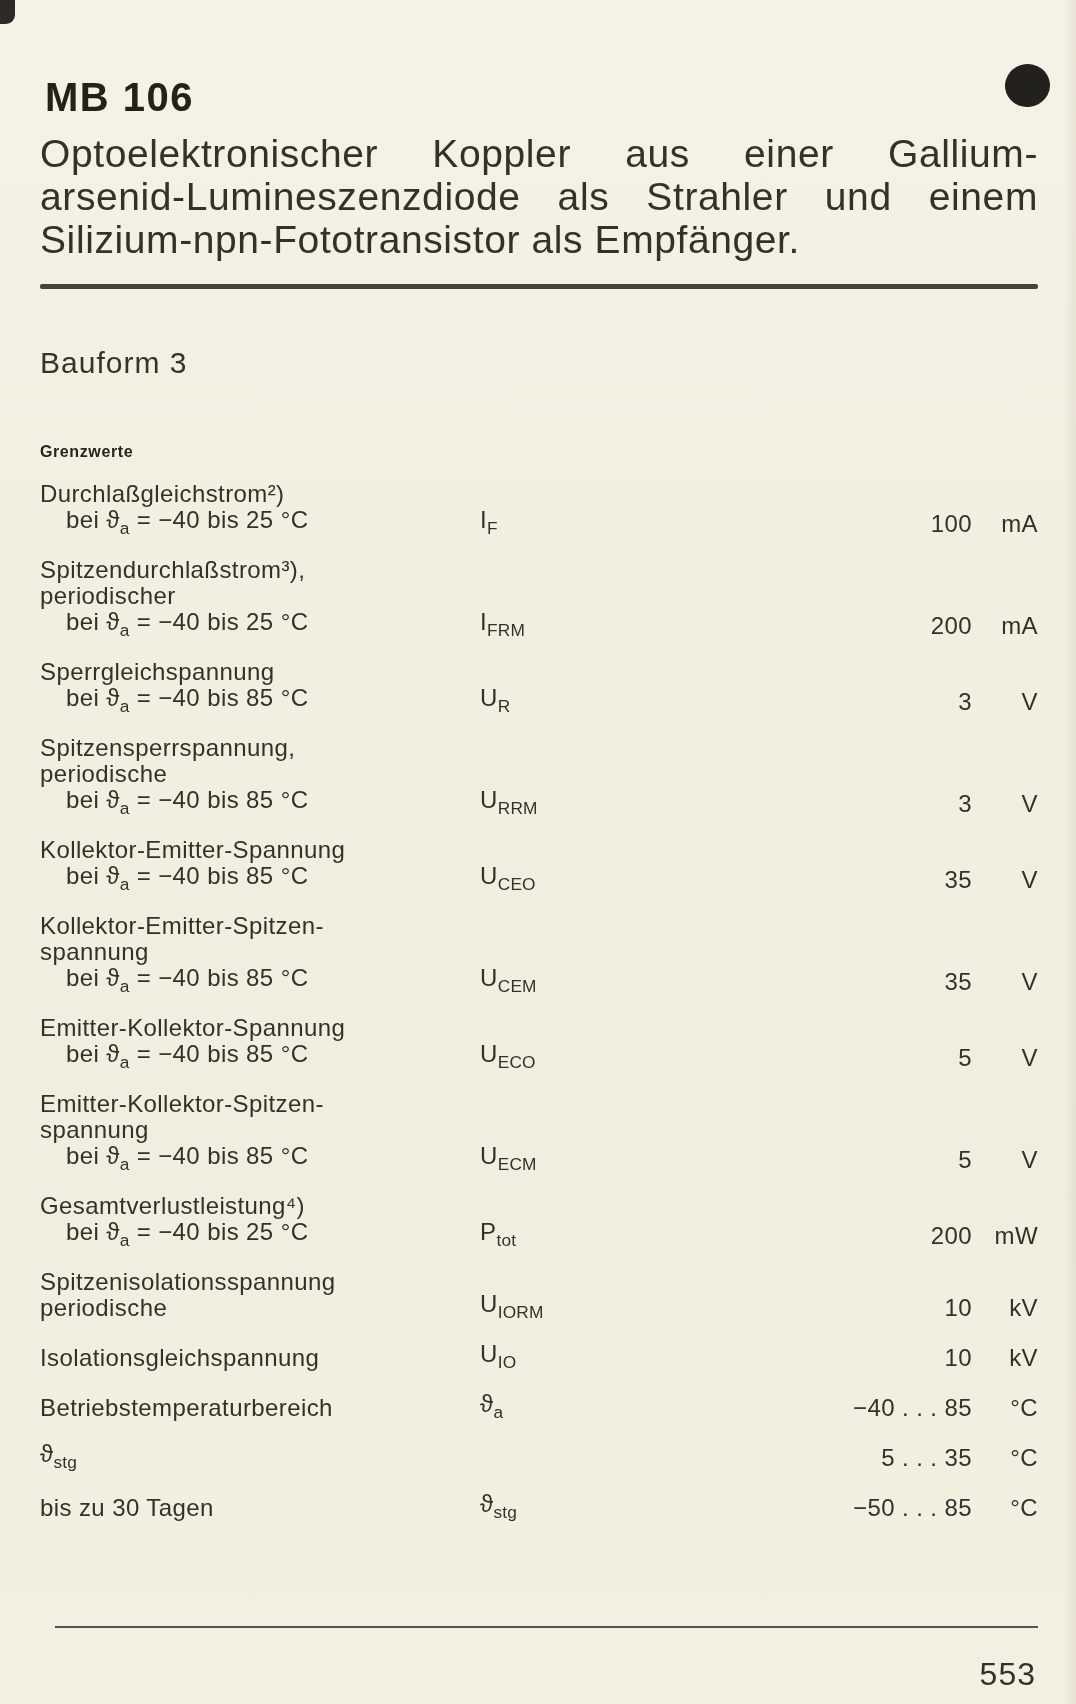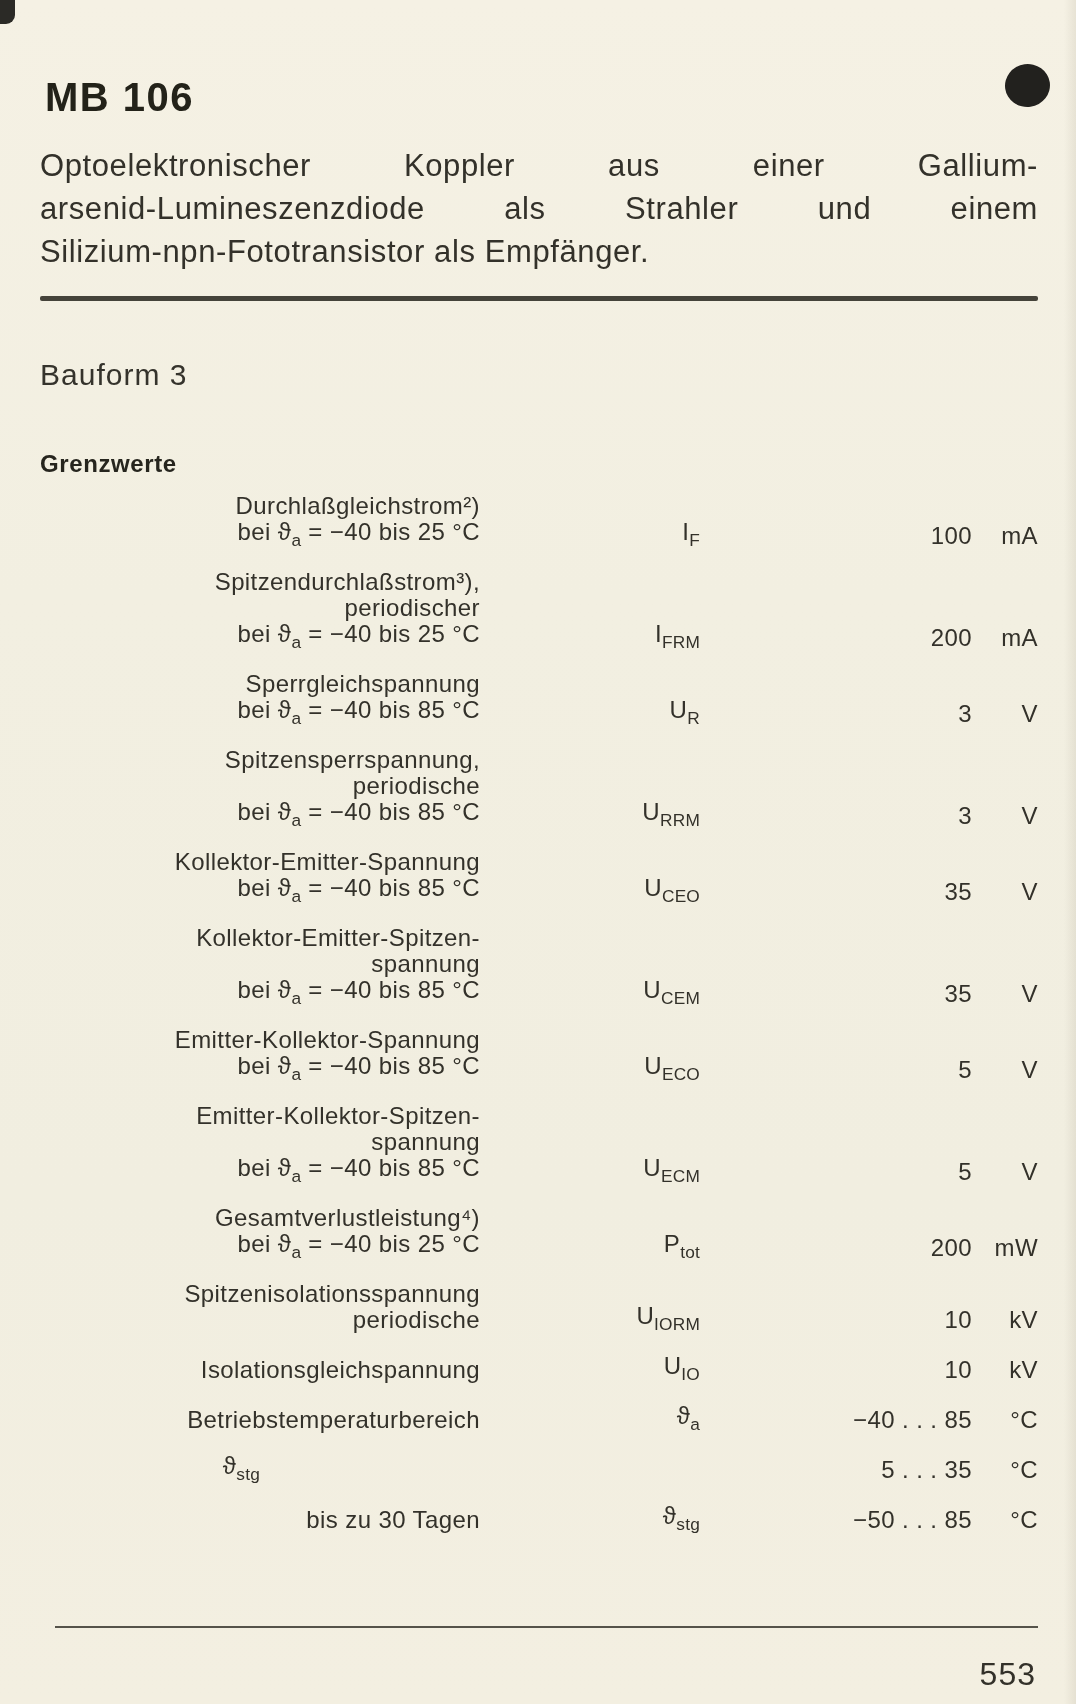--- a/index.html
+++ b/index.html
@@ -29,36 +29,36 @@
   .title-row { position:relative; padding-top:70px; }
   .doc-title {
     margin:5px; font-size:40px; line-height:44px; font-weight:bold;
     letter-spacing:1.5px; color:#232219;
   }
   .marker-dot {
     position:absolute; top:64px; right:-12px;
     width:45px; height:43px; background:#22211e; border-radius:50%;
     transform:rotate(-8deg);
   }
-  .description { margin-top:25px; font-size:31px; line-height:43px; color:#33312a; letter-spacing:0.6px; }
+  .description { margin-top:13px; font-size:39px; line-height:43px; color:#33312a; letter-spacing:0.6px; }
   .desc-line.just { text-align:justify; text-align-last:justify; }
   .rule-thick { margin-top:23px; height:5px; background:#45433a; border-radius:2px; }
   .bauform { margin-top:56px; font-size:30px; line-height:36px; letter-spacing:1px; color:#35332c; }
   .grenzwerte {
-    margin:57px 0 0 0; font-size:24px; line-height:28px; font-weight:bold;
+    margin:57px 0 0 0; font-size:16px; line-height:28px; font-weight:bold;
     letter-spacing:0.6px; color:#26251e;
   }
   .limits { margin-top:15px; }
   .limit-row { display:flex; align-items:flex-end; margin-bottom:20px; }
-  .label-col { flex:0 0 440px; width:440px;text-align:right; }
+  .label-col { flex:0 0 440px; width:440px; }
   .label-line, .cond-line, .symbol-col, .value-col, .unit-col {
     font-size:24px; line-height:26px; letter-spacing:0.4px; color:#33312a;
   }
   .cond-line { padding-left:26px; }
-  .symbol-col { flex:0 0 220px; width:220px;text-align:right; }
+  .symbol-col { flex:0 0 220px; width:220px; }
   .value-col { flex:1 1 auto; text-align:right; white-space:nowrap; }
   .unit-col { flex:0 0 52px; margin-left:14px; text-align:right; }
   sub { font-size:0.72em; line-height:1; vertical-align:-0.33em; letter-spacing:0.2px; }
   .rule-thin { position:absolute; left:55px; right:38px; top:1626px; height:2px; background:#55534a; }
   .page-number { position:absolute; top:1656px; right:40px; font-size:32px; letter-spacing:1px; color:#33312a; }
 </style>
 </head>
 <body>
 
 <div class="page">

